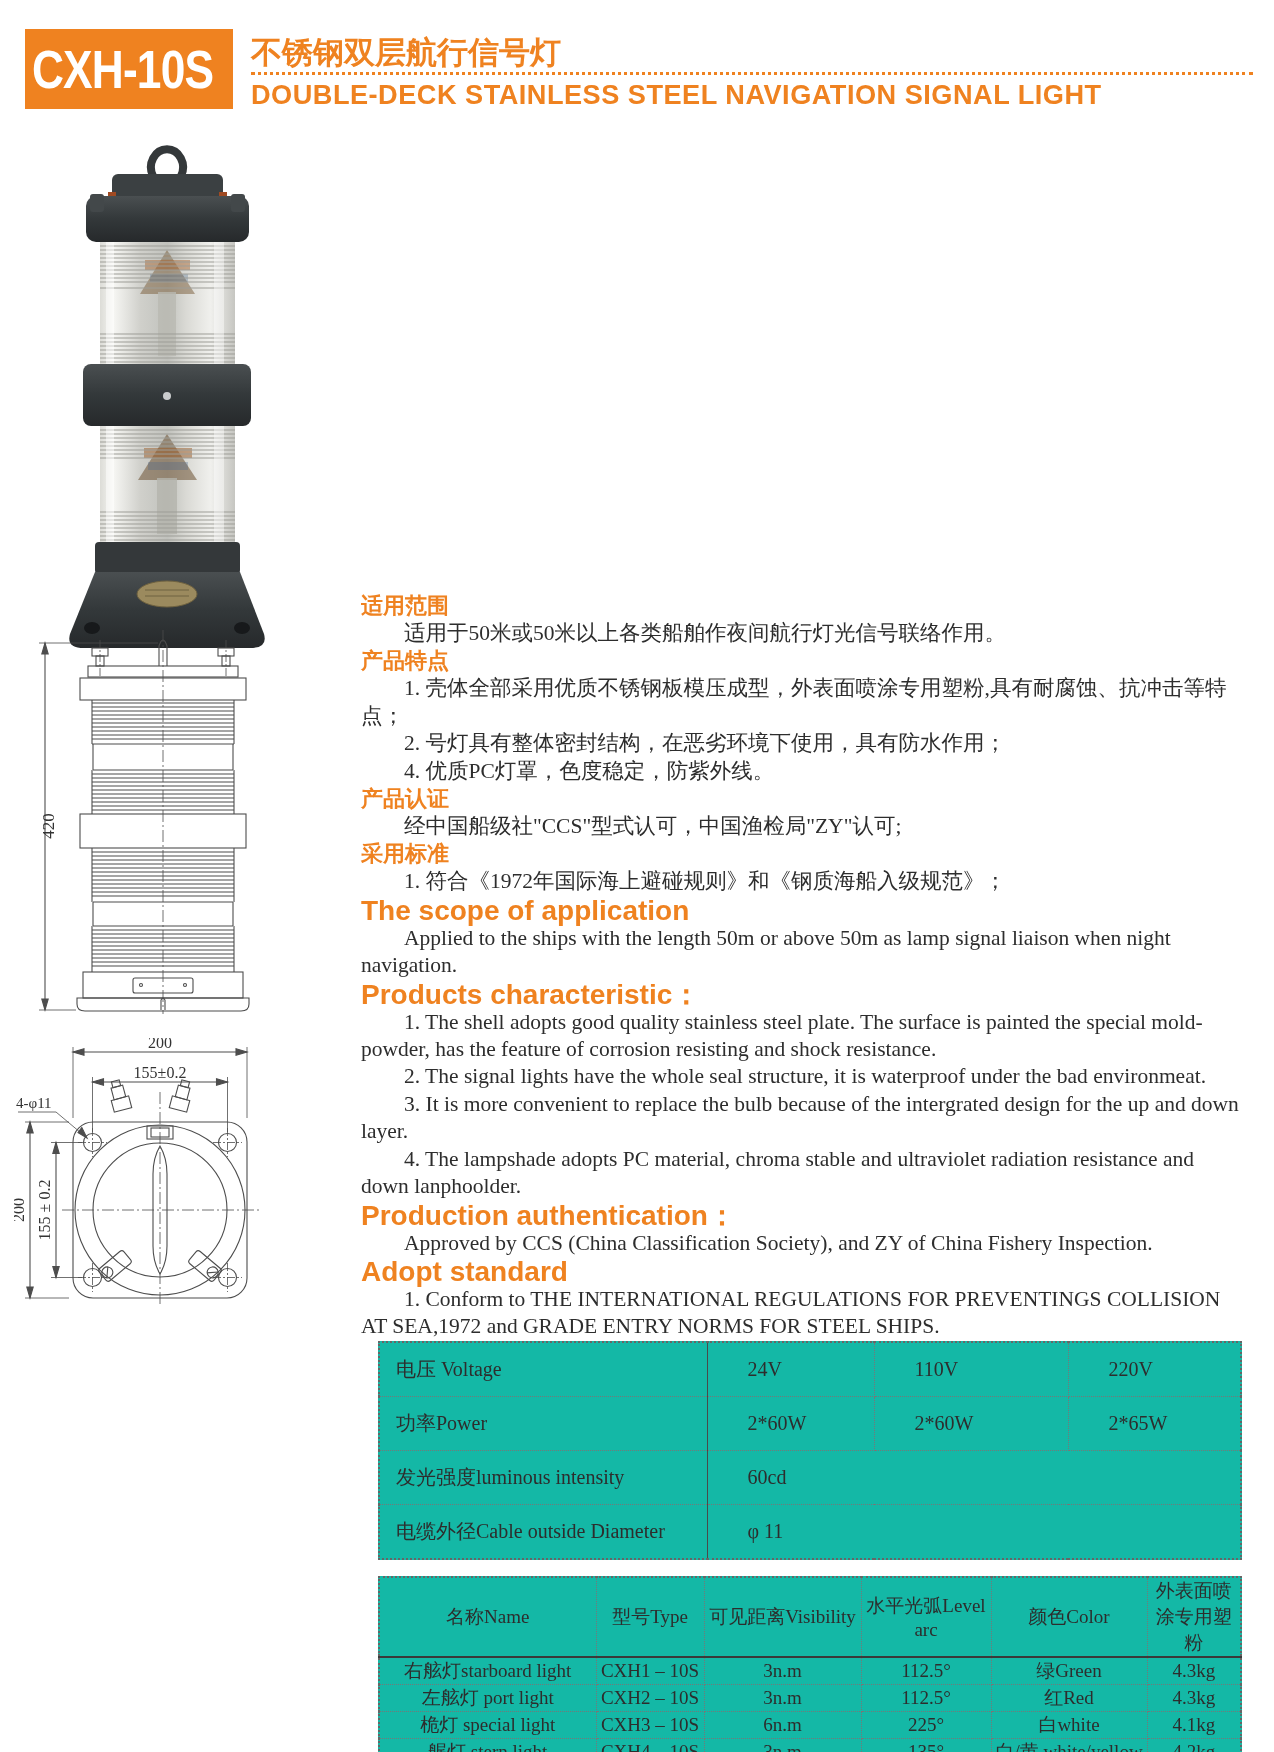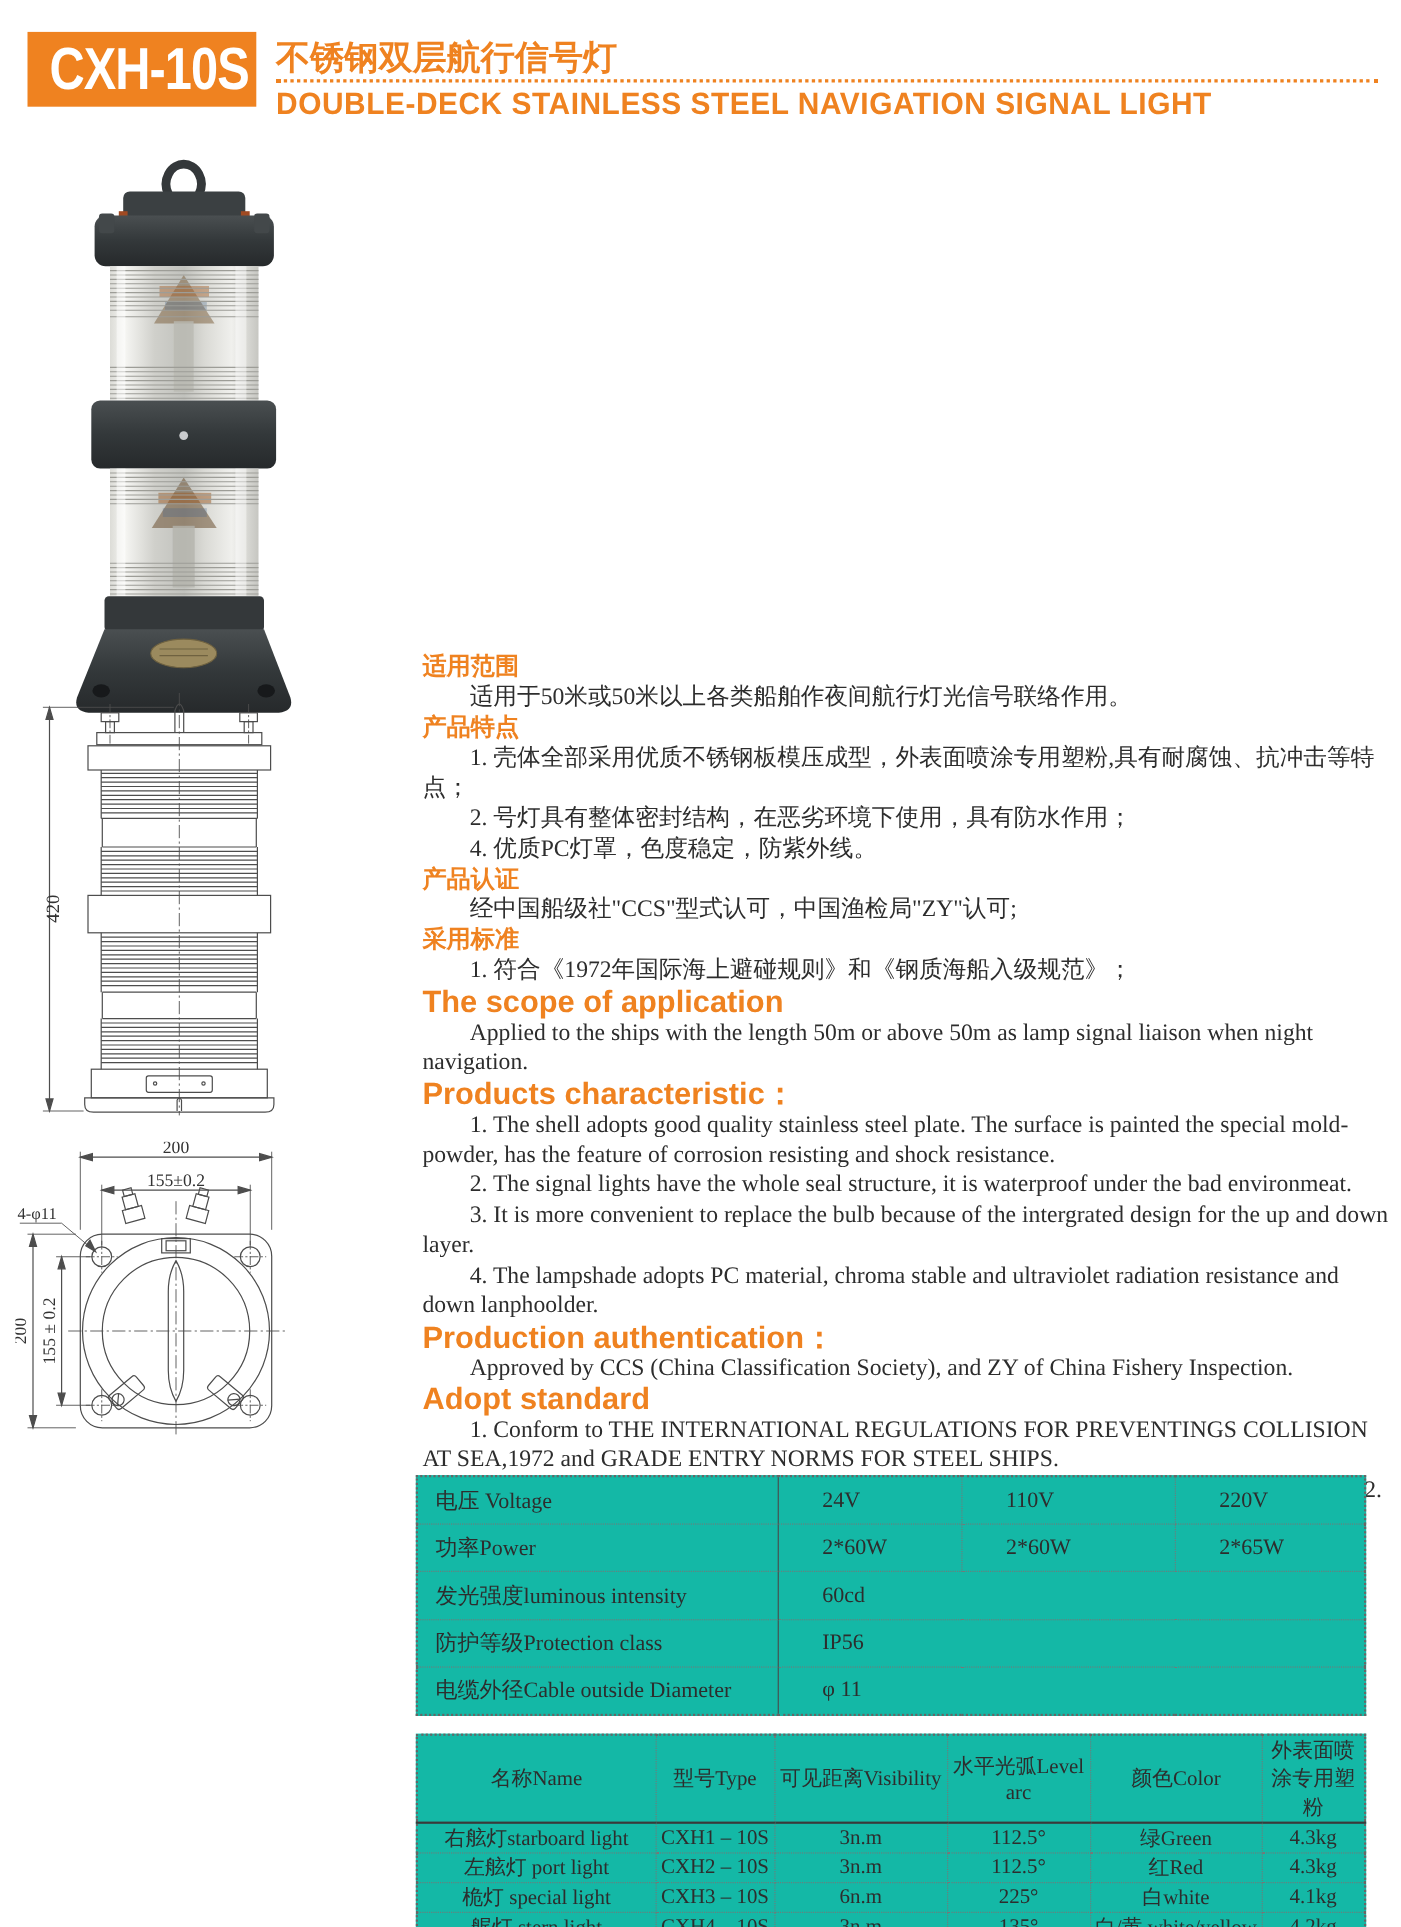--- a/index.html
+++ b/index.html
@@ -6,32 +6,32 @@
     --accent:#ef8220;
     --ink:#2d2d2d;
     --line:#4d4d4d;
   }
   html,body{margin:0;padding:0;background:#fff;}
   .page{position:relative;width:1274px;height:1752px;background:#fff;overflow:hidden;
         font-family:"Liberation Serif",serif;color:var(--ink);}
   .abs{position:absolute;}
 
   
-  .badge{left:25px;top:29px;width:208px;height:68px;background:var(--accent);
-         display:flex;align-items:center;justify-content:flex-start;}
+  .badge{left:25px;top:29px;width:208px;height:80px;background:var(--accent);
+         display:flex;align-items:center;justify-content:flex-end;}
   .badge span{color:#fff;font-family:"Liberation Sans",sans-serif;font-weight:bold;
               font-size:54px;letter-spacing:-1px;transform:scaleX(.82);white-space:nowrap;}
   .title-cn{left:251px;top:32px;color:var(--accent);font-family:"Liberation Sans",sans-serif;
             font-weight:bold;font-size:31px;white-space:nowrap;}
   .dotline{left:251px;top:72px;width:1002px;height:0;border-top:3px dotted var(--accent);}
   .title-en{left:251px;top:79px;color:var(--accent);font-family:"Liberation Sans",sans-serif;
             font-weight:bold;font-size:28px;letter-spacing:.5px;white-space:nowrap;transform:scaleX(.97);transform-origin:left;}
 
   
-  .col{left:384px;top:592px;width:886px;}
+  .col{left:361px;top:592px;width:886px;}
   .h-cn{font-family:"Liberation Sans",sans-serif;font-weight:bold;color:var(--accent);
         font-size:22px;line-height:28px;}
   .h-en{font-family:"Liberation Sans",sans-serif;font-weight:bold;color:var(--accent);
         font-size:28px;line-height:29px;}
   .p{font-size:21.5px;line-height:27.4px;text-indent:2em;}
 
   
   table{border-collapse:collapse;table-layout:fixed;background:#14b8a6;}
   .t1{left:378px;top:1341px;width:862px;height:219px;}
   .t1 td{border:1px dotted #777;font-size:20px;vertical-align:middle;}
@@ -382,24 +382,20 @@
       <td class="lbl">功率Power</td>
       <td class="val">2*60W</td>
       <td class="val">2*60W</td>
       <td class="val">2*65W</td>
     </tr>
     <tr>
       <td class="lbl">发光强度luminous intensity</td>
       <td class="val" colspan="3">60cd</td>
     </tr>
     <tr>
-      <td class="lbl">防护等级Protection class</td>
-      <td class="val" colspan="3">IP56</td>
-    </tr>
-    <tr>
       <td class="lbl">电缆外径Cable outside Diameter</td>
       <td class="val" colspan="3">φ 11</td>
     </tr>
   </tbody>
     </table>
 
   <table class="abs t2">
     <colgroup>
         <col style="width:217px">
         <col style="width:108px">

